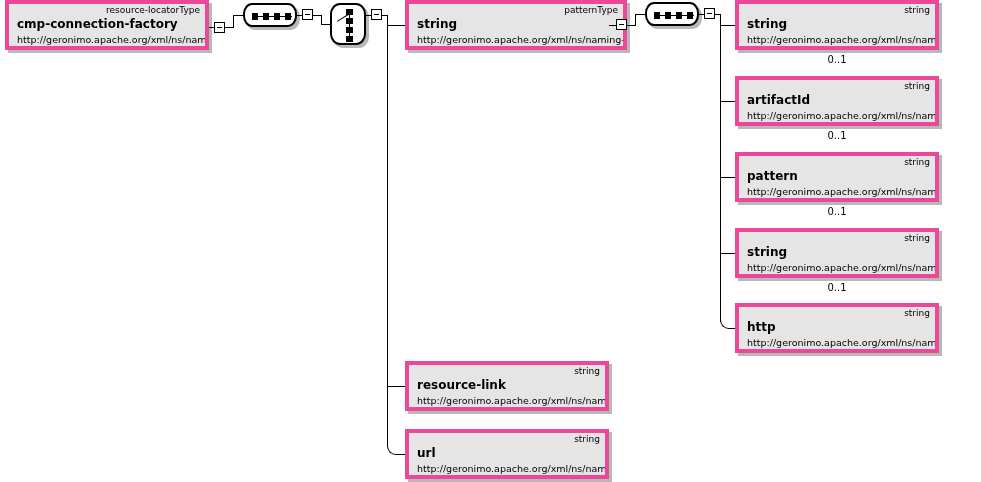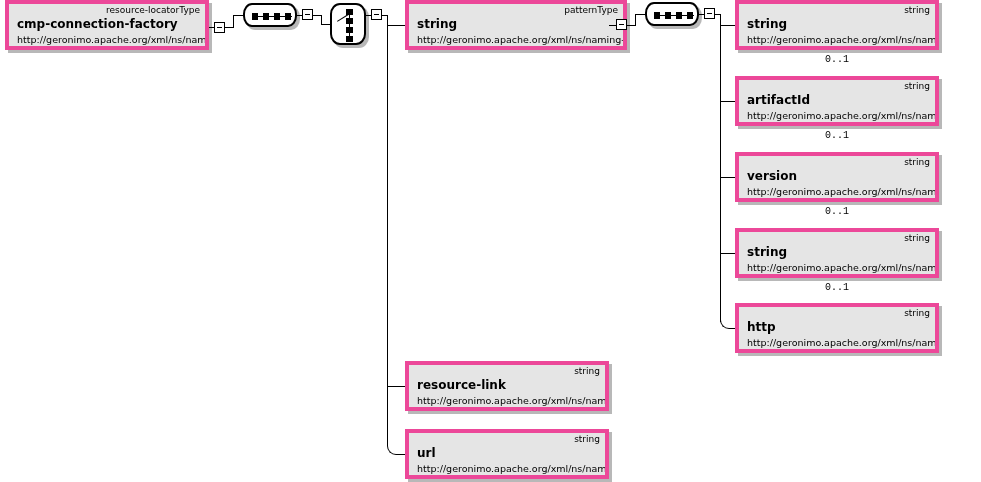--- a/index.html
+++ b/index.html
@@ -33,21 +33,21 @@
   .node .nm{
     position:absolute;left:8px;top:13px;
     font-size:12px;font-weight:bold;color:#000;line-height:14px;white-space:nowrap;
   }
   .node .ns{
     position:absolute;left:8px;top:30px;
     font-size:9.5px;color:#000;line-height:12px;white-space:nowrap;
   }
   .card{
     position:absolute;font-size:10px;color:#000;text-align:center;
-    line-height:12px;white-space:nowrap;font-family:Liberation Mono, monospace;
+    line-height:12px;white-space:nowrap;
   }
 
   
   .comp{
     position:absolute;background:#fff;border:2px solid #000;
     box-shadow:3px 3px 0 0 rgba(0,0,0,0.28);
     box-sizing:border-box;
   }
   .comp.seq{
     width:54px;height:24px;border-radius:9px/11px;
@@ -174,21 +174,21 @@
 
   <div class="node" style="left:735px;top:76px;width:204px;height:50px;">
     <div class="type">string</div>
     <div class="nm">artifactId</div>
     <div class="ns">http://geronimo.apache.org/xml/ns/naming-1.2</div>
   </div>
   <div class="card" style="left:735px;top:130px;width:204px;">0..1</div>
 
   <div class="node" style="left:735px;top:152px;width:204px;height:50px;">
     <div class="type">string</div>
-    <div class="nm">version</div>
+    <div class="nm">pattern</div>
     <div class="ns">http://geronimo.apache.org/xml/ns/naming-1.2</div>
   </div>
   <div class="card" style="left:735px;top:206px;width:204px;">0..1</div>
 
   <div class="node" style="left:735px;top:228px;width:204px;height:50px;">
     <div class="type">string</div>
     <div class="nm">string</div>
     <div class="ns">http://geronimo.apache.org/xml/ns/naming-1.2</div>
   </div>
   <div class="card" style="left:735px;top:282px;width:204px;">0..1</div>

